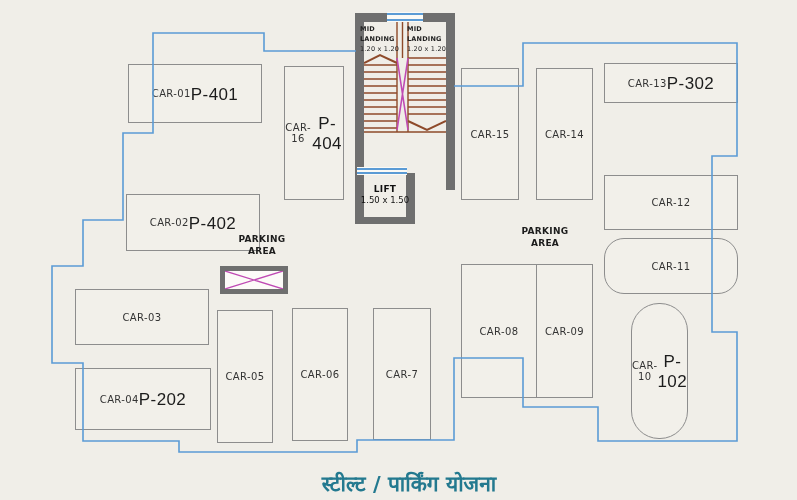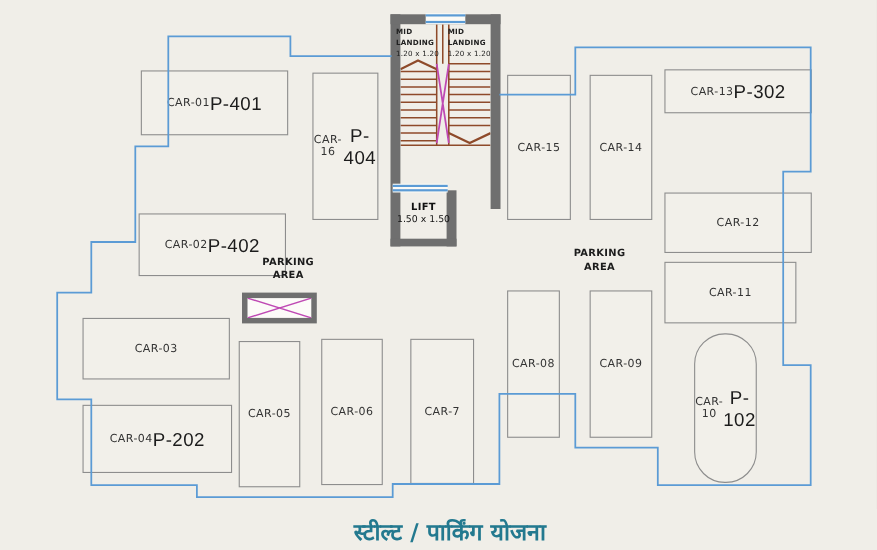--- a/index.html
+++ b/index.html
@@ -87,21 +87,21 @@
 
     </div>
       <div class="space" style="left: 604px; top: 63px; width: 134px; height: 40px;">
       <div class="space-id">CAR-13</div>
       <div class="space-unit">P-302</div>
     </div>
       <div class="space" style="left: 604px; top: 175px; width: 134px; height: 55px;">
       <div class="space-id">CAR-12</div>
 
     </div>
-      <div class="space" style="left: 604px; top: 238px; width: 120px; height: 56px;">
+      <div class="space" style="left: 604px; top: 238px; width: 134px; height: 56px; border-radius: 20px;">
       <div class="space-id">CAR-11</div>
 
     </div>
       <div class="space" style="left: 75px; top: 289px; width: 134px; height: 56px;">
       <div class="space-id">CAR-03</div>
 
     </div>
       <div class="space" style="left: 75px; top: 368px; width: 136px; height: 62px;">
       <div class="space-id">CAR-04</div>
       <div class="space-unit">P-202</div>
@@ -111,21 +111,21 @@
 
     </div>
       <div class="space" style="left: 292px; top: 308px; width: 56px; height: 133px;">
       <div class="space-id">CAR-06</div>
 
     </div>
       <div class="space" style="left: 373px; top: 308px; width: 58px; height: 132px;">
       <div class="space-id">CAR-7</div>
 
     </div>
-      <div class="space" style="left: 461px; top: 264px; width: 48px; height: 134px;">
+      <div class="space" style="left: 461px; top: 264px; width: 76px; height: 134px;">
       <div class="space-id">CAR-08</div>
 
     </div>
       <div class="space" style="left: 536px; top: 264px; width: 57px; height: 134px;">
       <div class="space-id">CAR-09</div>
 
     </div>
       <div class="space" style="left: 631px; top: 303px; width: 57px; height: 136px; border-radius: 28px;">
       <div class="space-id">CAR-10</div>
       <div class="space-unit">P-102</div>

